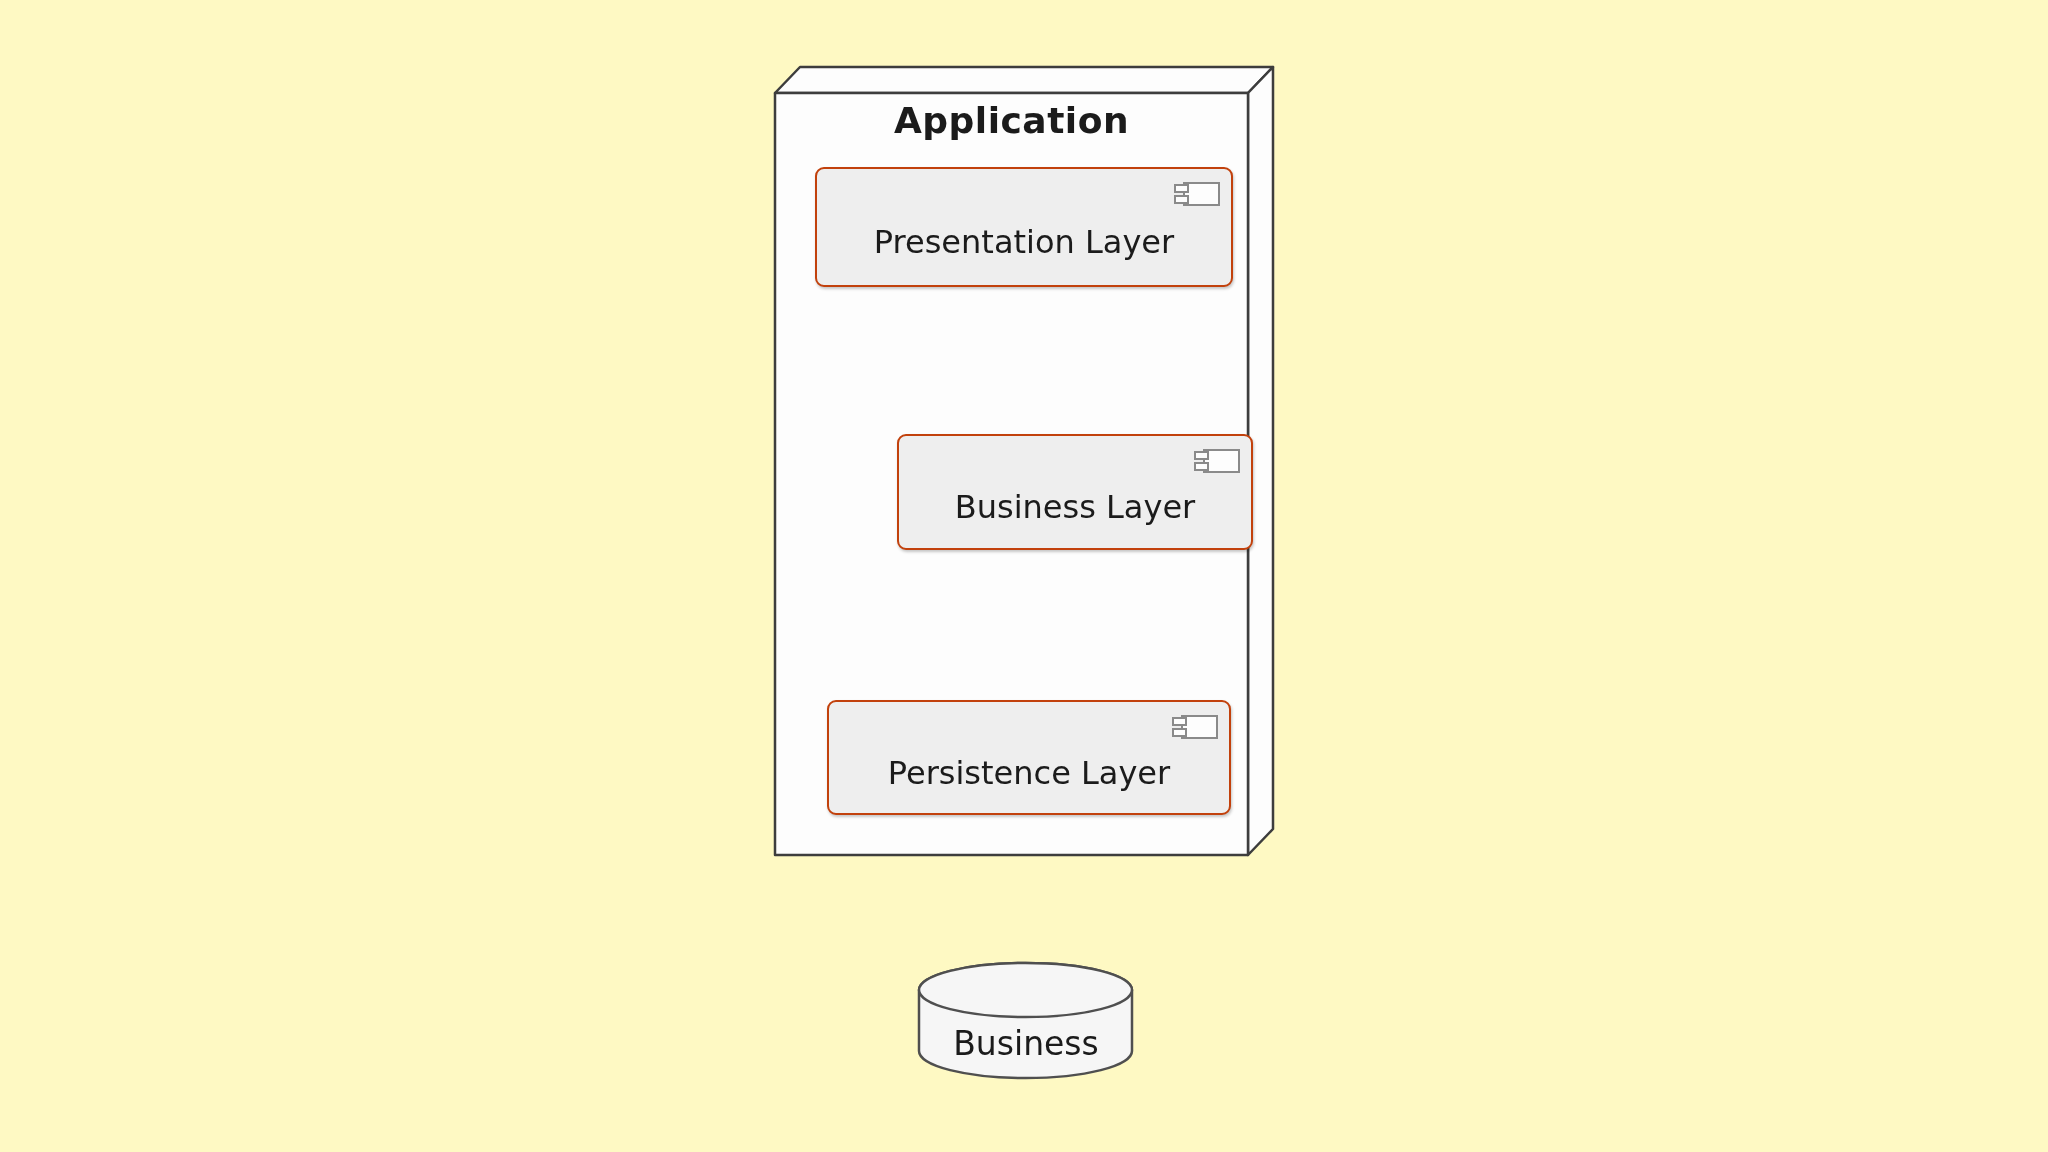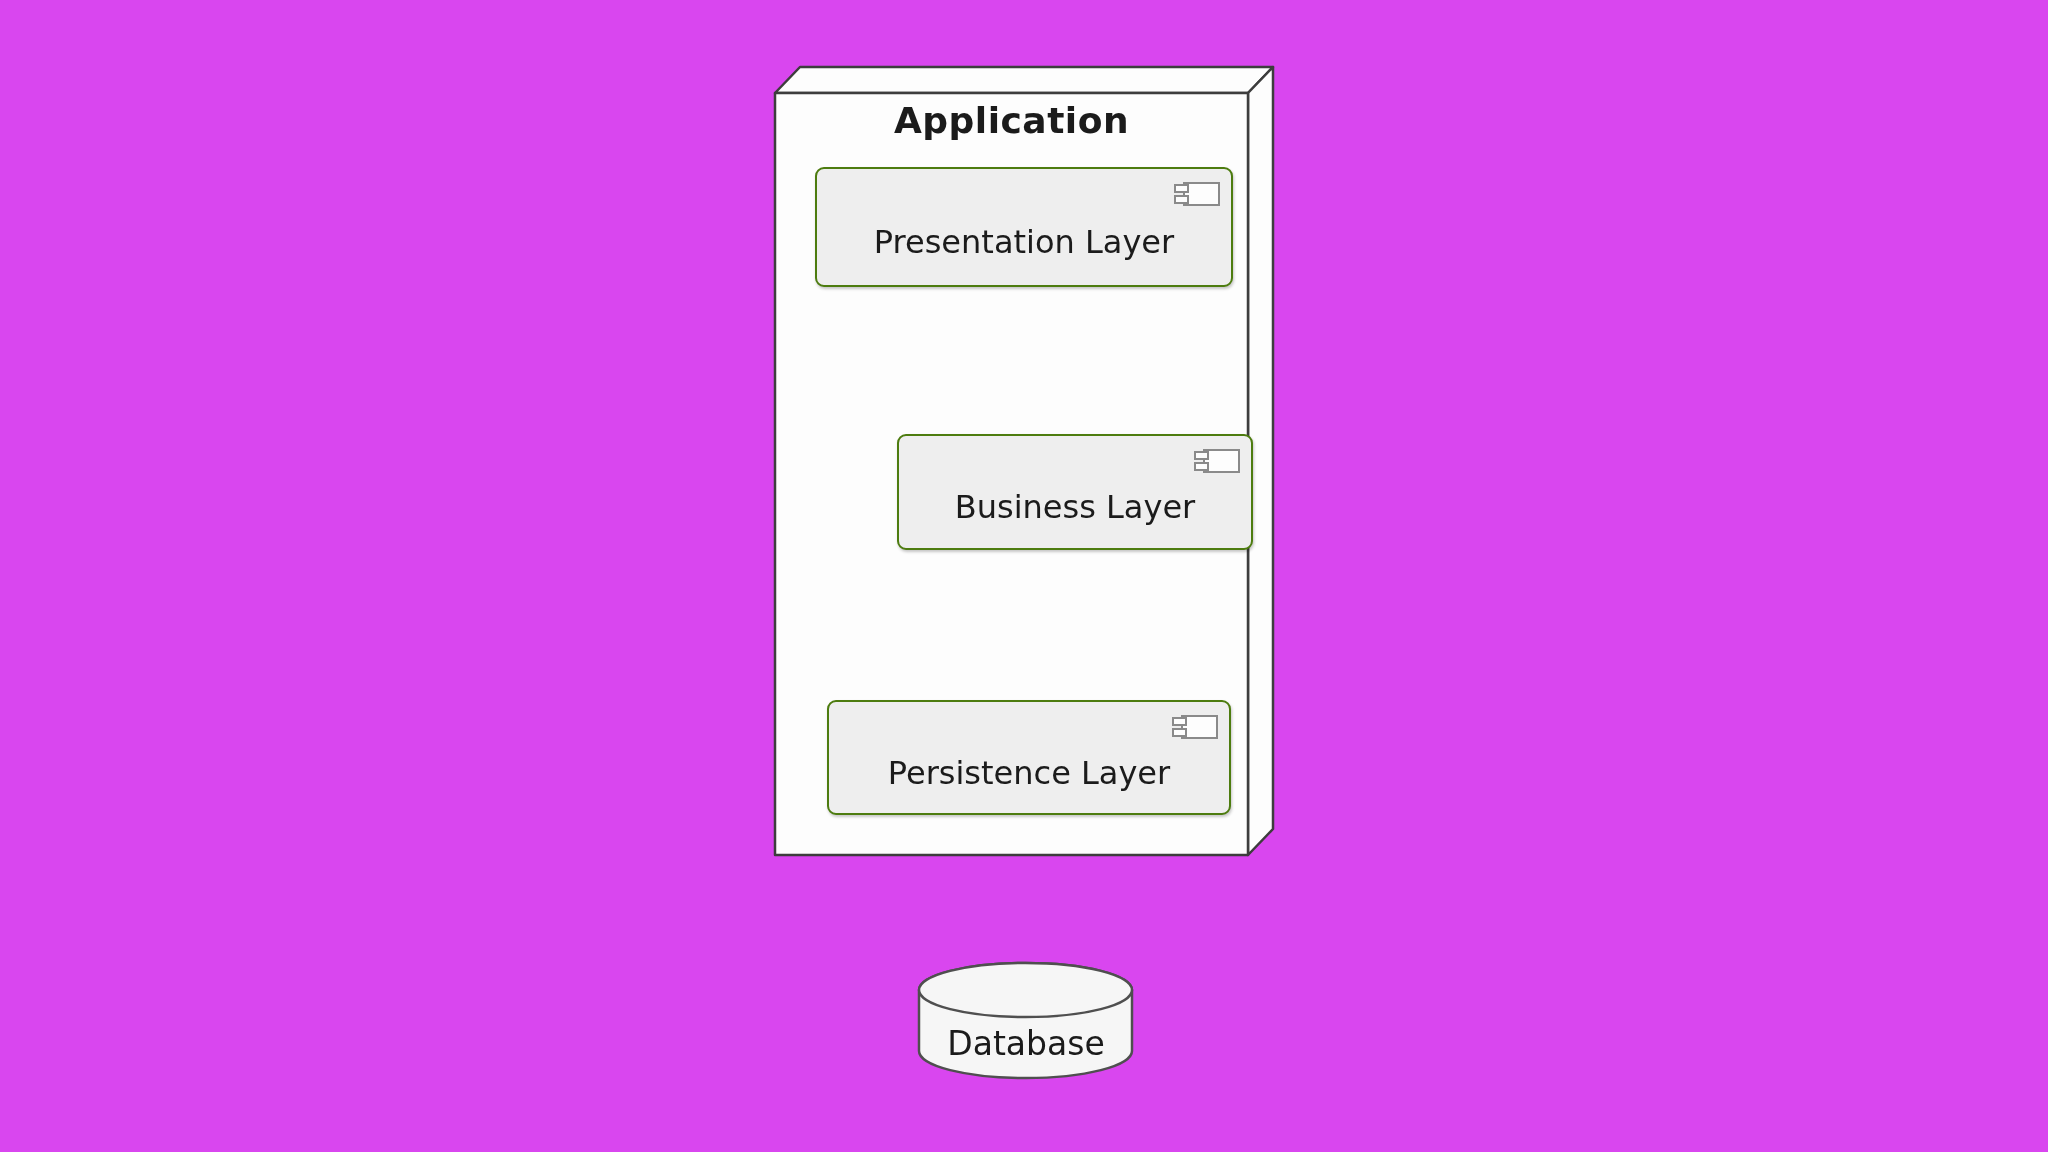--- a/index.html
+++ b/index.html
@@ -4,21 +4,21 @@
 <style>
   html, body {
     margin: 0;
     padding: 0;
     background: #ffffff;
   }
   .canvas {
     position: relative;
     width: 2048px;
     height: 1152px;
-    background: #d946ef;
+    background: #fef9c3;
     font-family: "DejaVu Sans", "Liberation Sans", sans-serif;
     color: #1b1b1b;
     overflow: hidden;
   }
   .shapes {
     position: absolute;
     left: 0;
     top: 0;
     width: 2048px;
     height: 1152px;
@@ -31,21 +31,21 @@
     text-align: center;
     font-size: 36px;
     font-weight: bold;
     letter-spacing: 0.5px;
     color: #1b1b1b;
   }
   .component {
     position: absolute;
     box-sizing: border-box;
     background: #eeeeee;
-    border: 2px solid #4d7c0f;
+    border: 2px solid #c2410c;
     border-radius: 9px;
     box-shadow: 1px 2px 3px rgba(0,0,0,0.22);
     display: flex;
     align-items: center;
     justify-content: center;
   }
   .comp-label {
     font-size: 32px;
     color: #1b1b1b;
     padding-top: 30px;
@@ -127,15 +127,15 @@
 
   <div class="component" style="left:827px; top:700px; width:404px; height:115px;align-items:center;">
     <span class="comp-icon">
       <span class="ci-body"></span>
       <span class="ci-tab ci-tab1"></span>
       <span class="ci-tab ci-tab2"></span>
     </span>
     <span class="comp-label">Persistence Layer</span>
   </div>
 
-  <div class="db-label">Database</div>
+  <div class="db-label">Business</div>
 
 </div>
 
 </body></html>

